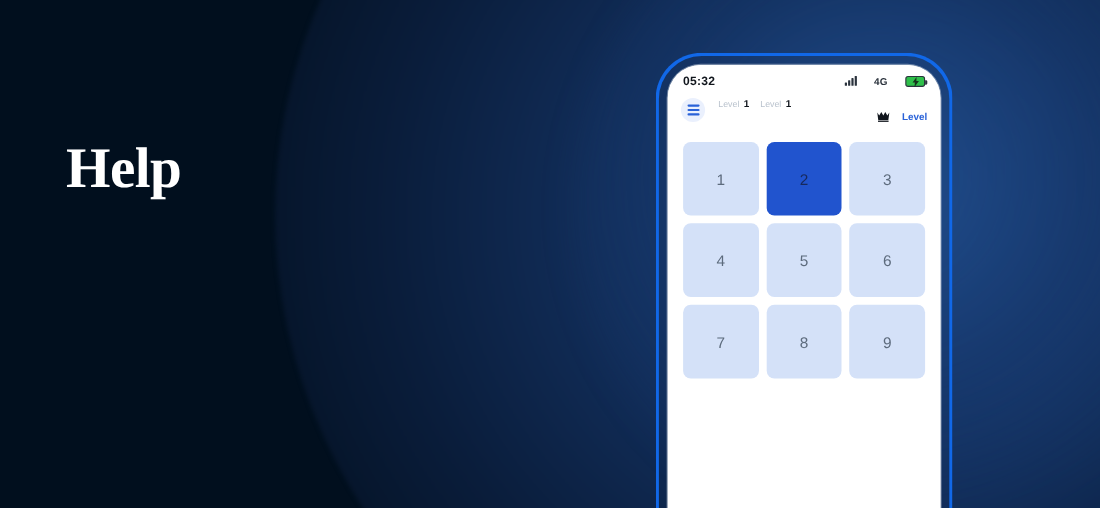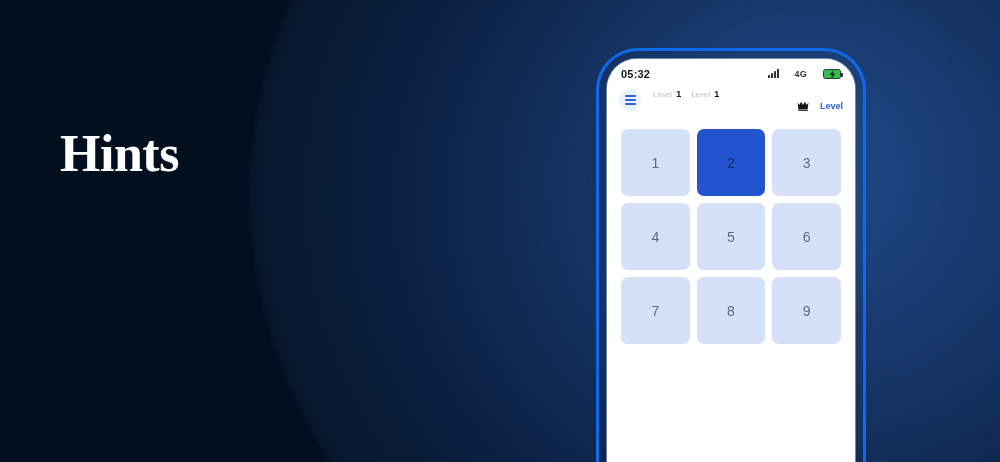--- a/index.html
+++ b/index.html
@@ -259,21 +259,21 @@
 </style>
 </head>
 <body>
 
 <div id="scene">
   <div id="glow"></div>
   <div id="glow2"></div>
 </div>
 
 <div id="copy">
-  <div id="headline">Hints</div>
+  <div id="headline">Help</div>
 </div>
 
 <div id="phone-wrap">
   <div id="phone-outline"></div>
   <div id="phone-bezel">
     <div id="screen">
 
       <div class="statusbar">
         <div class="status-time">05:32</div>
         <div class="status-right">

